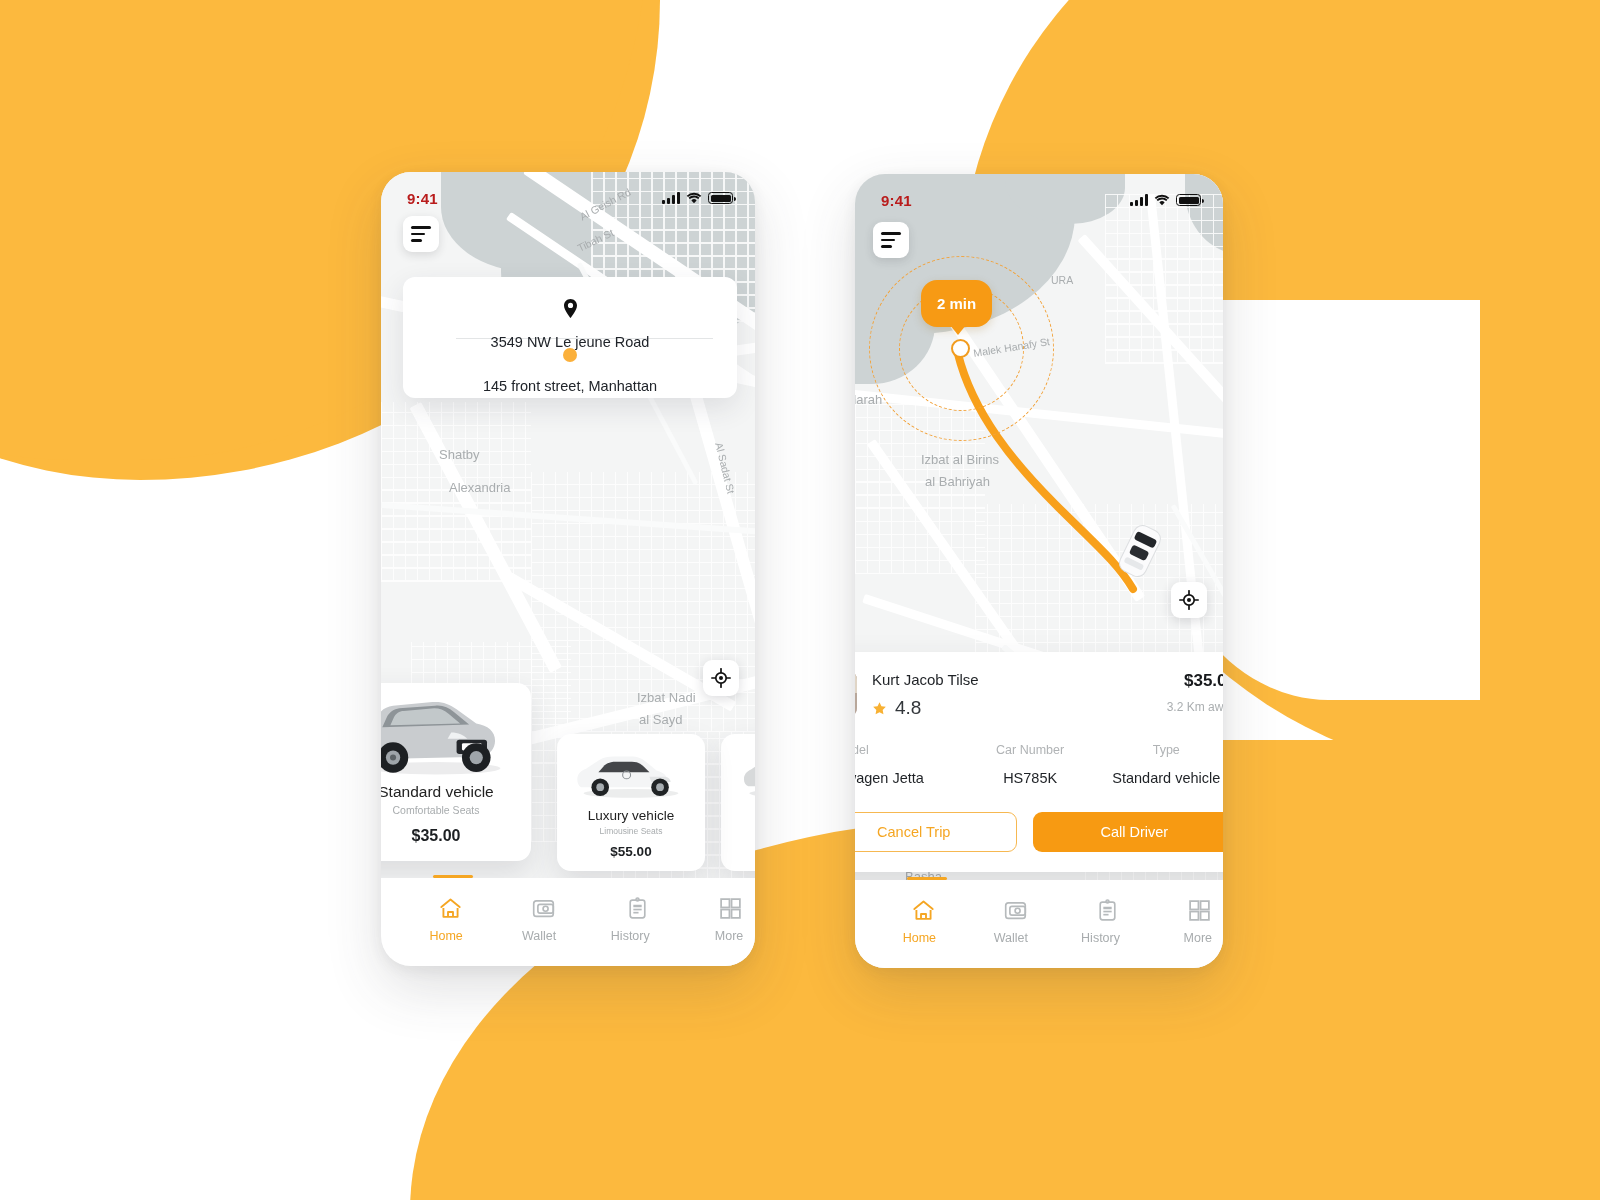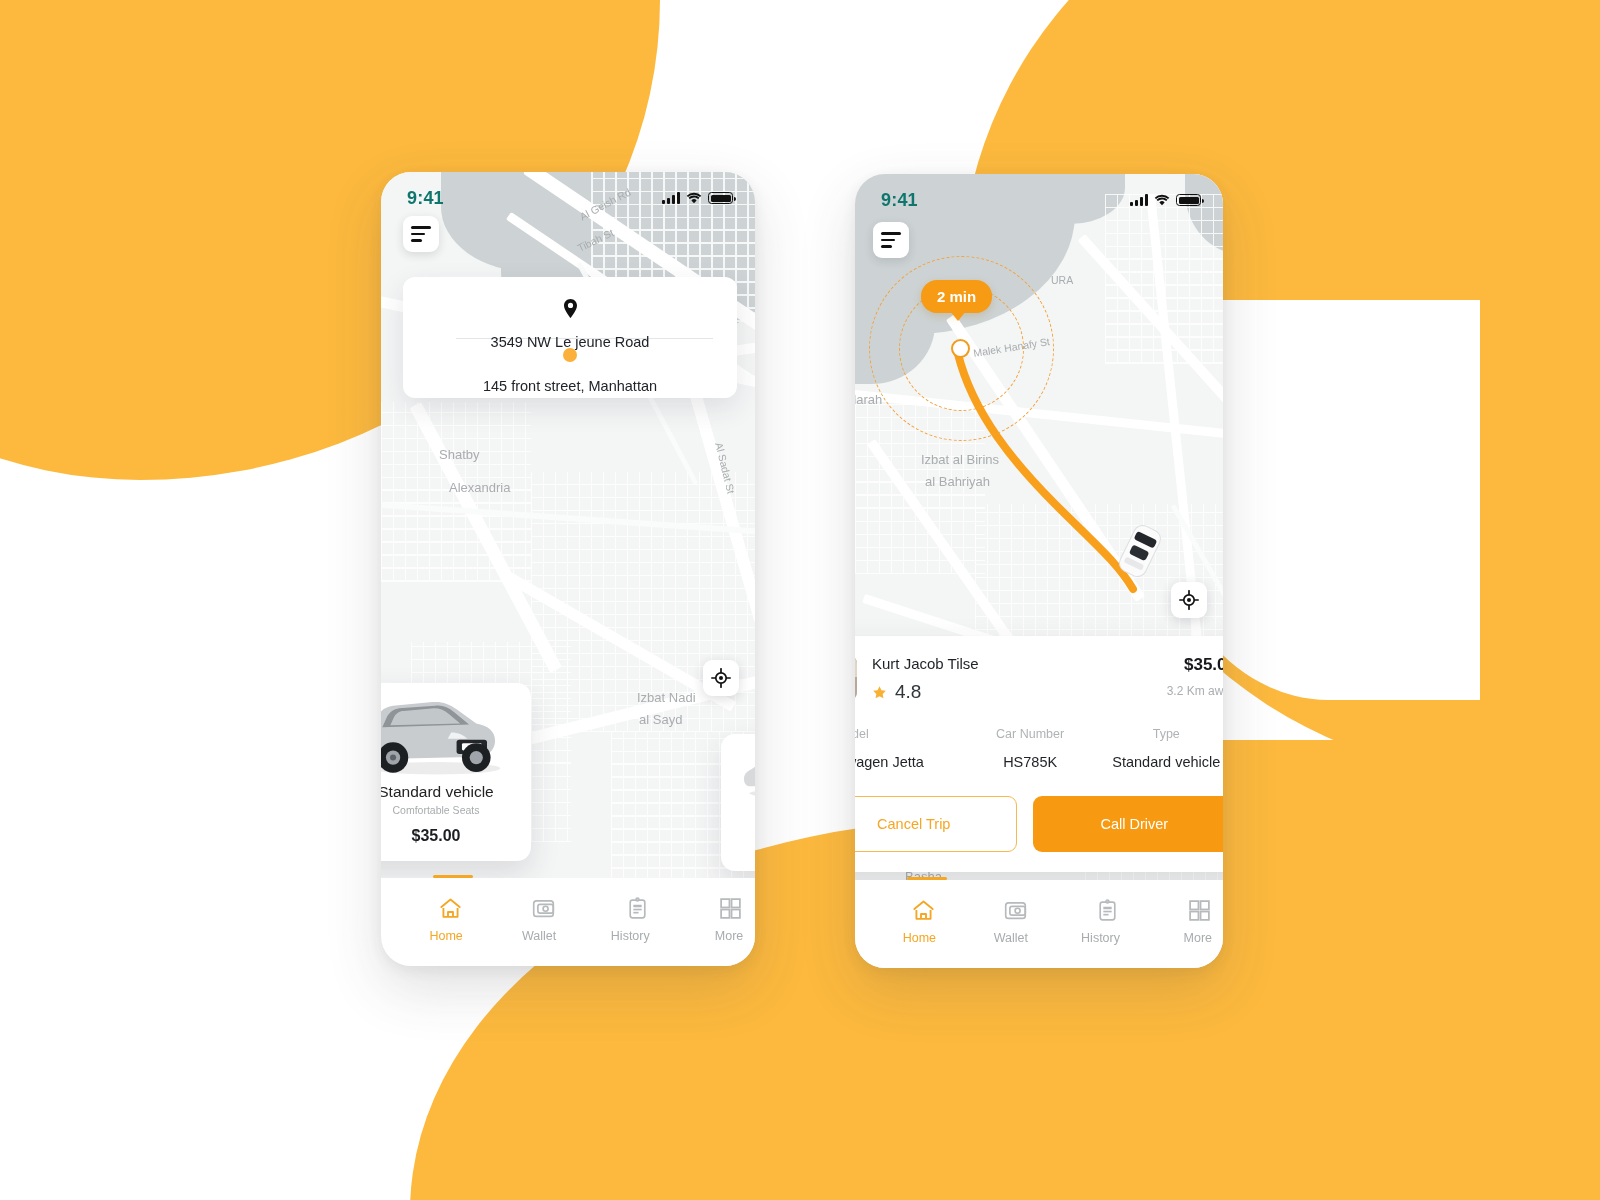--- a/index.html
+++ b/index.html
@@ -89,21 +89,21 @@
     font-family:"Liberation Sans", sans-serif;
   }
   .maplabel.sm { font-size:10.5px; }
 
   
   .statusbar {
     position:absolute; left:0; right:0; top:0; height:40px;
     display:flex; align-items:center; justify-content:space-between;
     padding: 12px 22px 0 26px; z-index:6;
   }
-  .clock { font-size:18px; font-weight:700; color:#0f766e; letter-spacing:.2px; }
+  .clock { font-size:15px; font-weight:700; color:#b91c1c; letter-spacing:.2px; }
   .status-icons { display:flex; align-items:center; gap:6px; }
   .bars { display:flex; align-items:flex-end; gap:2px; height:12px; }
   .bars i { display:block; width:3px; background:#111; border-radius:1px; }
   .bars i:nth-child(1){height:4px;} .bars i:nth-child(2){height:6px;}
   .bars i:nth-child(3){height:9px;} .bars i:nth-child(4){height:12px;}
   .batt {
     width:25px; height:12px; border:1.6px solid #111; border-radius:3.5px;
     position:relative; padding:1.5px;
   }
   .batt::after{ content:""; position:absolute; right:-4px; top:3.5px; width:2px; height:4px;
@@ -183,21 +183,21 @@
   
   .radius-ring {
     position:absolute; border-radius:50%; border:1.6px dashed #F2A33C;
   }
   .pickup-marker {
     position:absolute; width:19px; height:19px; border-radius:50%;
     border:2.4px solid #F29C1F; background:#fff;
   }
   .eta-badge {
     position:absolute; background:#F79A14; color:#fff; font-weight:700;
-    font-size:15px; padding:8px 16px; border-radius:16px; z-index:6;
+    font-size:15px; padding:15px 16px; border-radius:16px; z-index:6;
     box-shadow:0 3px 10px rgba(150,100,10,.2);
   }
   .eta-badge::after {
     content:""; position:absolute; left:50%; margin-left:-7px; bottom:-8px;
     width:0;height:0; border-left:8px solid transparent; border-right:8px solid transparent;
     border-top:10px solid #F79A14;
   }
 
   
   .driver-card {
@@ -218,21 +218,21 @@
   .dc-price { font-size:17px; font-weight:700; color:#17191c; }
   .dc-dist { font-size:12px; color:#aaaeb0; margin-top:9px; }
   .dc-specs { display:flex; margin-top:24px; }
   .spec { flex:1; text-align:center; }
   .spec:first-child { text-align:left; flex:1.15; }
   .spec:last-child  { flex:1.05; }
   .spec .k { font-size:12.5px; color:#b0b3b5; }
   .spec .v { font-size:14.5px; color:#1f2226; margin-top:13px; }
   .dc-actions { display:flex; gap:16px; margin-top:26px; }
   .btn {
-    flex:1; height:56px; border-radius:9px; display:flex; align-items:center;
+    flex:1; height:40px; border-radius:9px; display:flex; align-items:center;
     justify-content:center; font-size:14.5px; cursor:pointer;
   }
   .btn.ghost { border:1.4px solid #F6B851; color:#F5A623; background:#fff; }
   .btn.solid { background:#F79A12; color:#fff; }
 </style>
 </head>
 <body>
 
 <div id="stage">
 
@@ -338,20 +338,36 @@
           <circle cx="42" cy="45" r="9" fill="#2a2d30"></circle>
             <circle cx="42" cy="45" r="4" fill="#9aa0a4"></circle>
           <circle cx="104" cy="45" r="9" fill="#2a2d30"></circle>
             <circle cx="104" cy="45" r="4" fill="#9aa0a4"></circle>
         </svg>
         <div class="veh-name">Pre</div>
         <div class="veh-sub">Lim</div>
         <div class="veh-price">$7</div>
       </div>
 
+      <div class="veh-card second">
+        <svg class="veh-img" viewBox="0 0 150 60">
+          <ellipse cx="75" cy="52" rx="54" ry="5" fill="#eceded"></ellipse>
+          <path d="M18 45c-3-2-4-5-4-9 0-6 4-10 10-12l15-10c5-3 10-4 16-4h20c7 0 13 2 18 7l11 9c8 2 12 6 12 11 0 4-3 8-8 8z" fill="#f4f5f6"></path>
+          <path d="M45 20c4-3 8-4 13-4h18c6 0 10 2 14 6l6 6H38z" fill="#2b2e31" opacity=".88"></path>
+          <path d="M96 33h18c4 1 6 3 6 6h-22z" fill="#e2e4e5"></path>
+          <circle cx="40" cy="45" r="10" fill="#202325"></circle>
+            <circle cx="40" cy="45" r="4.4" fill="#a7adb1"></circle>
+          <circle cx="108" cy="45" r="10" fill="#202325"></circle>
+            <circle cx="108" cy="45" r="4.4" fill="#a7adb1"></circle>
+          <circle cx="70" cy="31" r="4.5" fill="none" stroke="#8d9296" stroke-width="1.2"></circle>
+        </svg>
+        <div class="veh-name">Luxury vehicle</div>
+        <div class="veh-sub">Limousine Seats</div>
+        <div class="veh-price">$55.00</div>
+      </div>
 
       <div class="veh-card primary">
         <svg class="veh-img" viewBox="0 0 190 90">
           <ellipse cx="95" cy="80" rx="72" ry="7" fill="#ececed"></ellipse>
           <path d="M20 70c-6-2-10-8-10-16 0-9 5-16 14-19l6-13c3-7 9-11 17-12l44-4c10-1 19 2 27 8l22 16c13 2 21 9 21 19 0 9-6 16-15 18z" fill="#c9cccf"></path>
           <path d="M35 34l5-11c3-6 8-9 14-10l40-3c8-1 15 2 21 7l17 14z" fill="#8e9498"></path>
           <path d="M44 32l4-9c2-4 6-7 11-7l34-3c6 0 11 2 16 6l13 11z" fill="#cfd4d7" opacity=".8"></path>
           <rect x="118" y="48" width="34" height="16" rx="3" fill="#23262a"></rect>
           <rect x="124" y="52" width="22" height="8" rx="1.5" fill="#fff"></rect>
           <path d="M112 40c8 0 14 3 18 7h-22z" fill="#f0f2f3"></path>

